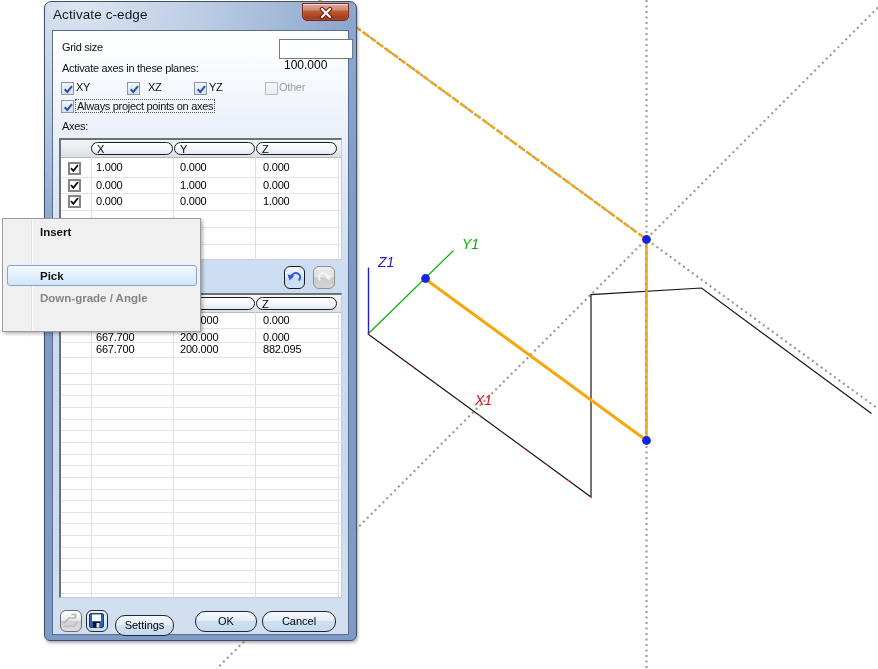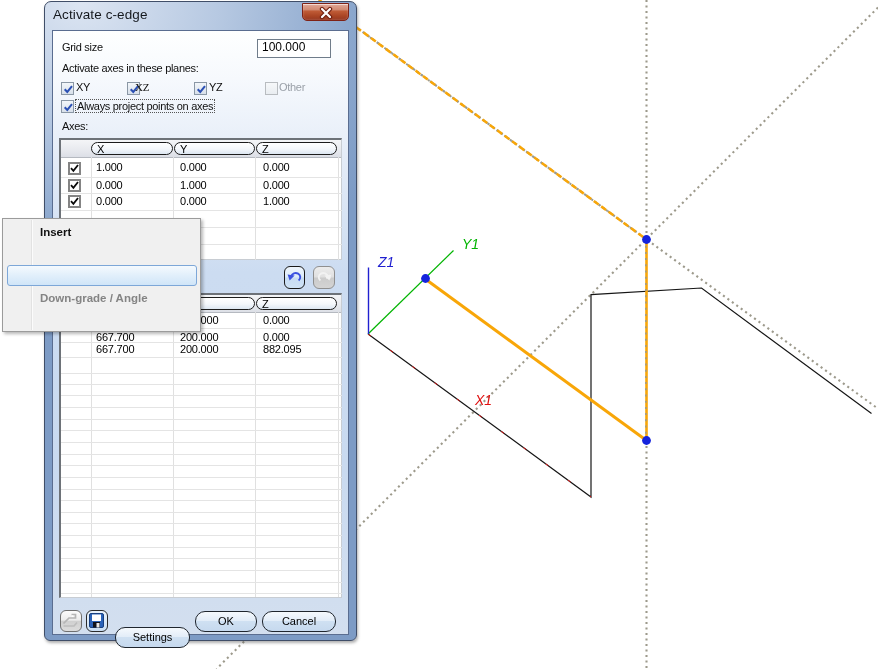--- a/index.html
+++ b/index.html
@@ -14,23 +14,23 @@
   #titletext{position:absolute;left:8px;top:5px;font-size:13.5px;color:#15191e;letter-spacing:0.1px;}
   #closebtn{position:absolute;left:257px;top:1px;width:47px;height:18px;
        border:1px solid #7e2216;border-radius:0 0 5px 5px;box-sizing:border-box;
        background:linear-gradient(180deg,#e2a898 0%,#d18a72 35%,#bf5b36 45%,#aa4524 75%,#953722 100%);
        box-shadow:inset 0 1px 0 rgba(255,255,255,.55), inset 0 0 2px rgba(255,255,255,.35);}
   #client{position:absolute;left:7px;top:28px;width:297px;height:605px;
        border:1px solid #5a6d90;box-sizing:border-box;
        background:linear-gradient(180deg,#feffff 0%,#f6f9fd 8%,#e3ebf7 22%,#ccdcf1 40%,#c9daf0 72%,#d3dfef 100%);}
   
   .lbl{position:absolute;font-size:11px;color:#101010;white-space:nowrap;letter-spacing:-0.3px;}
-  #gridinput{position:absolute;left:204px;top:8px;width:74px;height:19px;box-sizing:border-box;
+  #gridinput{position:absolute;left:226px;top:8px;width:74px;height:19px;box-sizing:border-box;
        border:1px solid #6f7c8a;background:#fff;font-size:12px;color:#000;
-       padding:0 0 0 4px;}
+       padding:18px 0 0 4px;}
   
   .vcb{position:absolute;width:13px;height:13px;box-sizing:border-box;border:1px solid #8a97a5;
        background:linear-gradient(180deg,#f2f6fa,#d8e0ea);}
   .vcb svg{position:absolute;left:0px;top:0px;}
   .vcb.off{background:linear-gradient(180deg,#f6f8fa,#e9edf1);border-color:#b8bcc0;}
   
   .ccb{position:absolute;width:13px;height:13px;box-sizing:border-box;border:2px solid #848484;background:#fff;}
   .ccb svg{position:absolute;left:0;top:0;}
   
   .tbl{position:absolute;left:6px;width:283px;box-sizing:border-box;background:#fff;
@@ -115,21 +115,21 @@
           <svg width="13" height="13">
             <path d="M2.7 6.2 L5.3 9 L10 3.2" fill="none" stroke="#2b50b4" stroke-width="2"></path>
           </svg>
         </div>
       <div class="lbl" style="left:23px;top:50px;">XY</div>
       <div class="vcb" style="left:74px;top:51px;">
           <svg width="13" height="13">
             <path d="M2.7 6.2 L5.3 9 L10 3.2" fill="none" stroke="#2b50b4" stroke-width="2"></path>
           </svg>
         </div>
-      <div class="lbl" style="left:82px;top:50px;font-family:Liberation Serif, serif;">XZ</div>
+      <div class="lbl" style="left:95px;top:50px;">XZ</div>
       <div class="vcb" style="left:141px;top:51px;">
           <svg width="13" height="13">
             <path d="M2.7 6.2 L5.3 9 L10 3.2" fill="none" stroke="#2b50b4" stroke-width="2"></path>
           </svg>
         </div>
       <div class="lbl" style="left:156px;top:50px;">YZ</div>
       <div class="vcb off" style="left:212px;top:51px;"></div>
       <div class="lbl" style="left:226px;top:50px;color:#9aa0a8;">Other</div>
 
       <div class="vcb" style="left:8px;top:69px;">
@@ -236,25 +236,26 @@
       </div>
       <div class="sqbtn" style="left:33px;top:579px;border:1.5px solid #2a2a2a;
            background:linear-gradient(180deg,#eaf3fc 0%,#ddebf8 48%,#c9def4 100%);">
         <svg width="19" height="19" style="position:absolute;left:0;top:0">
           <rect x="2.5" y="2.5" width="14" height="14" rx="1.5" fill="#2a62b8" stroke="#173f80" stroke-width="1"></rect>
           <rect x="5" y="3.5" width="9" height="6.5" fill="#ffffff"></rect>
           <rect x="6" y="11" width="7" height="5.5" fill="#10131c"></rect>
           <rect x="9.5" y="12" width="3" height="4.5" fill="#e8e8e8"></rect>
         </svg>
       </div>
-      <div class="btn" style="left:62px;top:596px;width:75px;">Settings</div>
+      <div class="btn" style="left:62px;top:584px;width:59px;">Settings</div>
       <div class="btn" style="left:142px;top:580px;width:62px;">OK</div>
       <div class="btn" style="left:209px;top:580px;width:74px;">Cancel</div>
     </div>
   </div>
 
   <div id="menu">
     <div id="gutter"></div>
     <div id="mihl"></div>
     <div class="mi" style="top:2px;">Insert</div>
+    <div class="mi" style="top:46px;">Pick</div>
     <div class="mi dis" style="top:68px;">Down-grade / Angle</div>
   </div>
 </div>
 
 </body></html>

